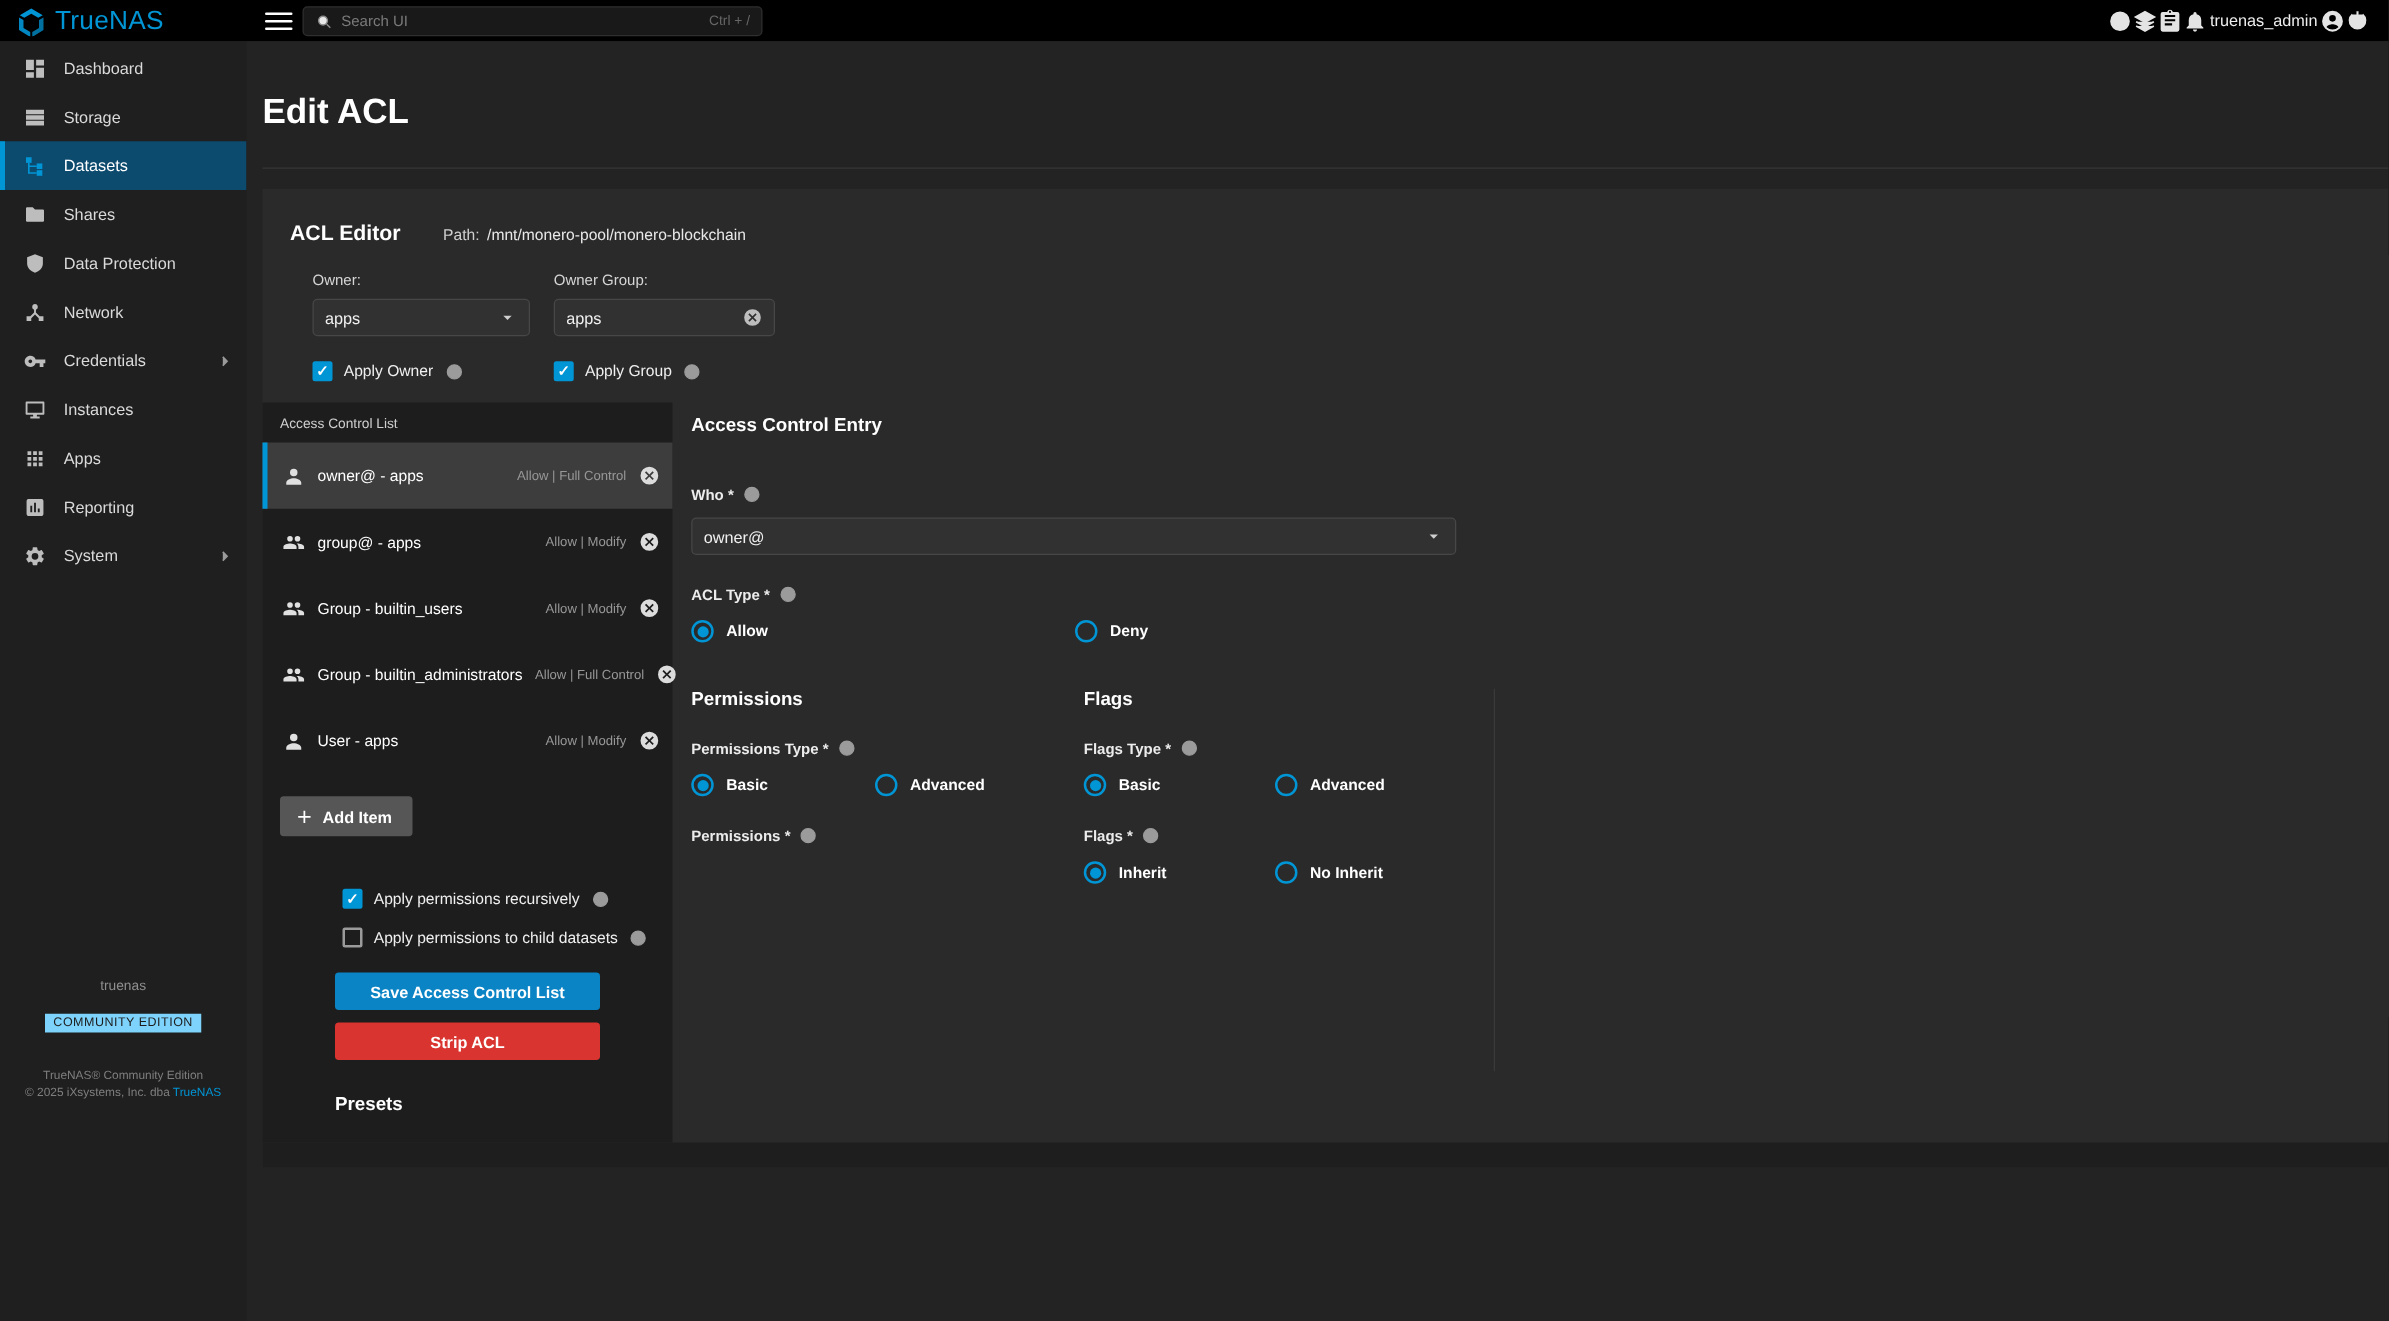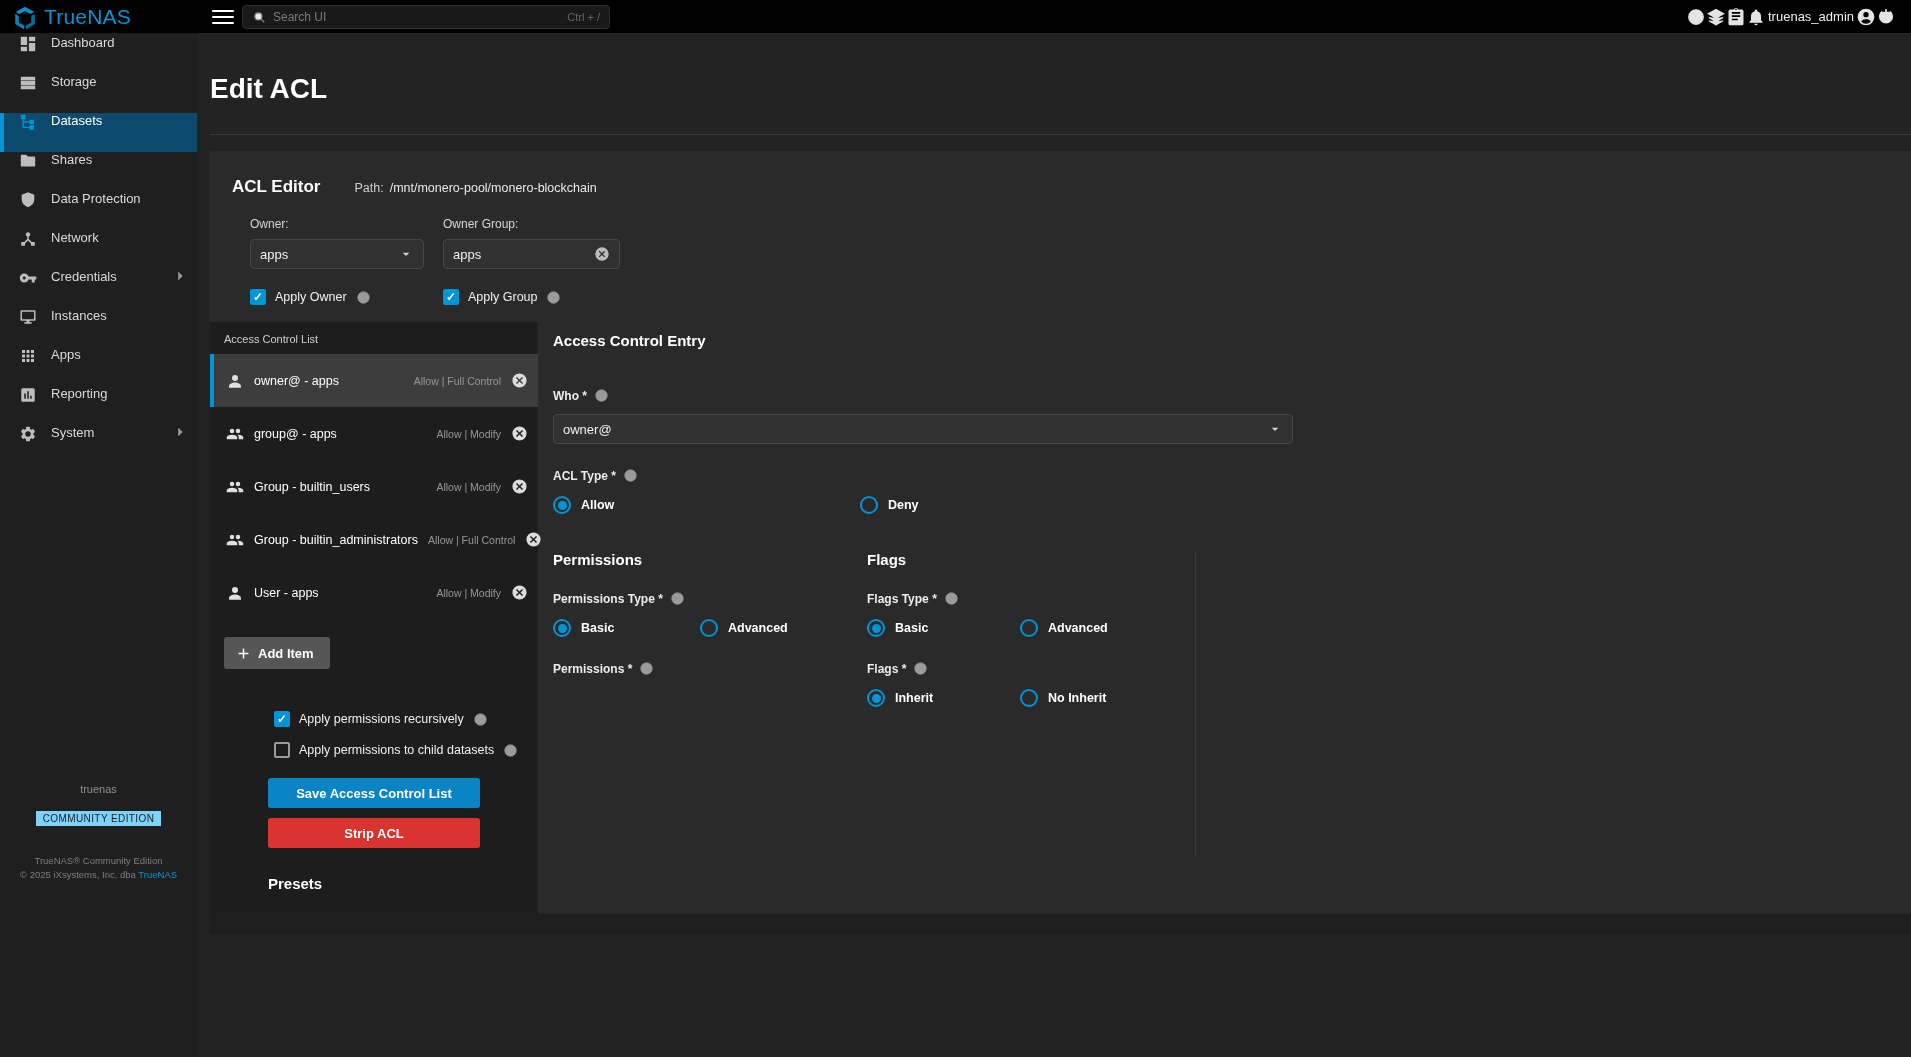--- a/index.html
+++ b/index.html
@@ -26,21 +26,21 @@
   .search input::placeholder{color:#7a7a7a}
   .search .hint{color:#666;font-size:11px;white-space:nowrap}
   .topbar-right{margin-left:auto;display:flex;align-items:center;gap:0;padding-right:15px;color:#e4e4e4}
   .tb-ic{width:20px;height:20px;cursor:pointer}
   .tb-ic svg{width:20px;height:20px}
   .tb-user{font-size:13px;color:#eee;margin:0 2px}
 
   
   .shell{display:flex;height:1024px}
   .sidebar{width:197px;background:#1f1f1f;flex:none;position:relative;padding-top:2px}
-  .nav-item{height:39px;display:flex;align-items:flex-start;gap:14px;padding-left:15px;padding-right:10px;font-size:13px;color:#dadada;cursor:pointer;border-left:4px solid transparent}
+  .nav-item{height:39px;display:flex;align-items:center;gap:14px;padding-left:15px;padding-right:10px;font-size:13px;color:#dadada;cursor:pointer;border-left:4px solid transparent}
   .nav-item .si{width:18px;height:18px;color:#bdbdbd;flex:none}
   .nav-item .si svg{width:18px;height:18px}
   .nav-item.active{background:#0c4a6e;border-left-color:var(--accent)}
   .nav-item.active .si{color:var(--accent)}
   .nav-item.active .nav-label{color:#fff}
   .chev{margin-left:auto;width:14px;height:14px;color:#9a9a9a}
   .chev svg{width:14px;height:14px}
   .side-footer{position:absolute;top:750px;left:0;width:100%;text-align:center}
   .hostname{font-size:11px;color:#8f8f8f;margin-bottom:13px}
   .edition-badge{display:inline-block;background:#7dd3fc;color:#1d1d1d;font-size:10px;font-weight:normal;letter-spacing:.4px;padding:2px 7px;margin-bottom:28px}
@@ -106,21 +106,21 @@
   .strip-btn{display:flex;width:212px;height:30px;margin:10px auto 0;background:var(--danger);font-size:13px}
   .presets-title{margin:27px 0 0 58px;font-size:15px;font-weight:bold;color:#fff}
   .preset-btns{display:flex;gap:8px;margin:13px 0 0 58px}
   .preset-btns .btn{height:30px;font-size:12.5px;padding:0 13px}
 
   
   .ace-panel{flex:1;padding:10px 0 30px 15px}
   .ace-title{font-size:15px;font-weight:bold;color:#fff}
   .field-label{display:flex;align-items:center;gap:7px;font-size:12px;font-weight:bold;color:#ececec}
   .who-label{margin-top:39px}
-  .who-select{width:740px;margin-top:11px}
+  .who-select{width:612px;margin-top:11px}
   .acltype-label{margin-top:24px}
   .radio-row{display:flex;margin-top:13px;align-items:center}
   .radio-opt{display:flex;align-items:center;gap:10px;cursor:pointer}
   .radio{width:18px;height:18px;border:2px solid var(--accent);border-radius:50%;display:inline-flex;align-items:center;justify-content:center;flex:none}
   .radio.sel::after{content:"";width:9px;height:9px;border-radius:50%;background:var(--accent)}
   .radio-label{font-size:12.5px;font-weight:bold;color:#fff}
   .w307{width:307px}
   .w147{width:147px}
   .w153{width:153px}
 

